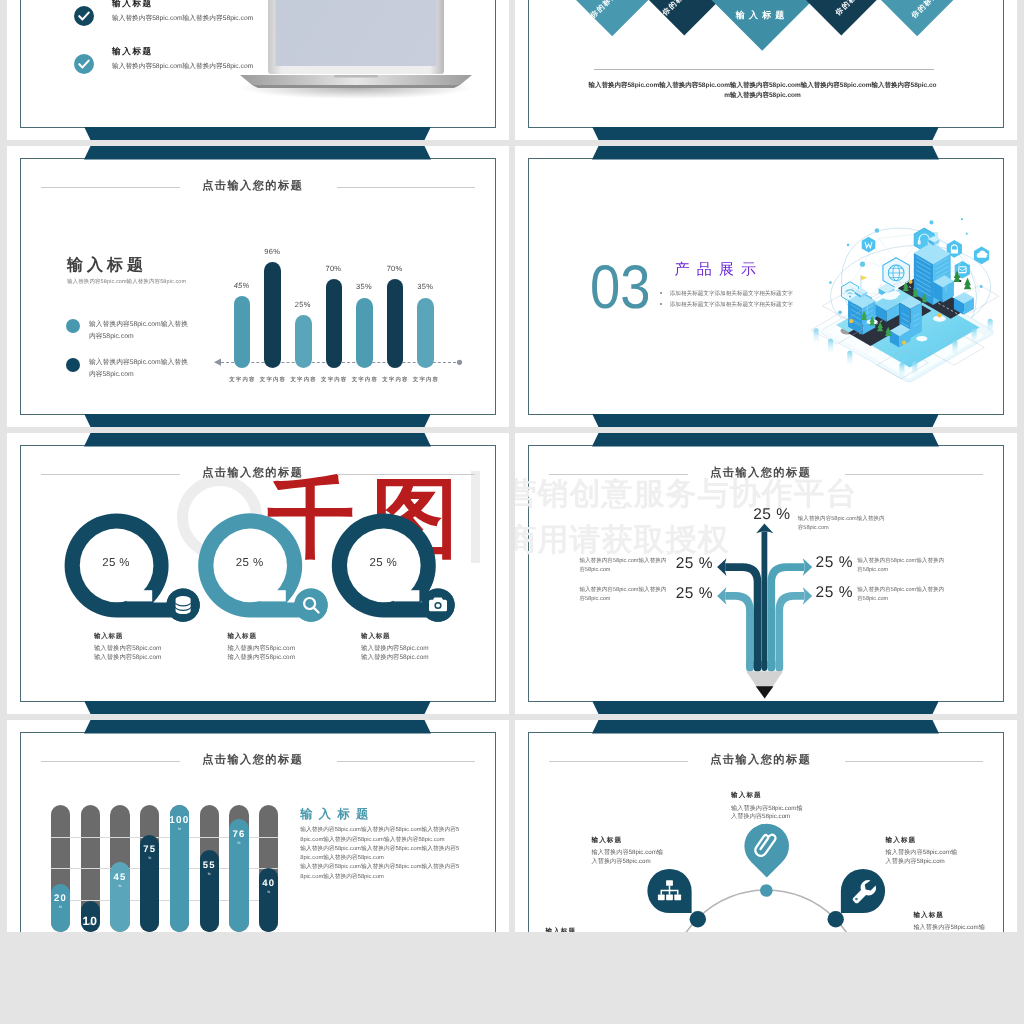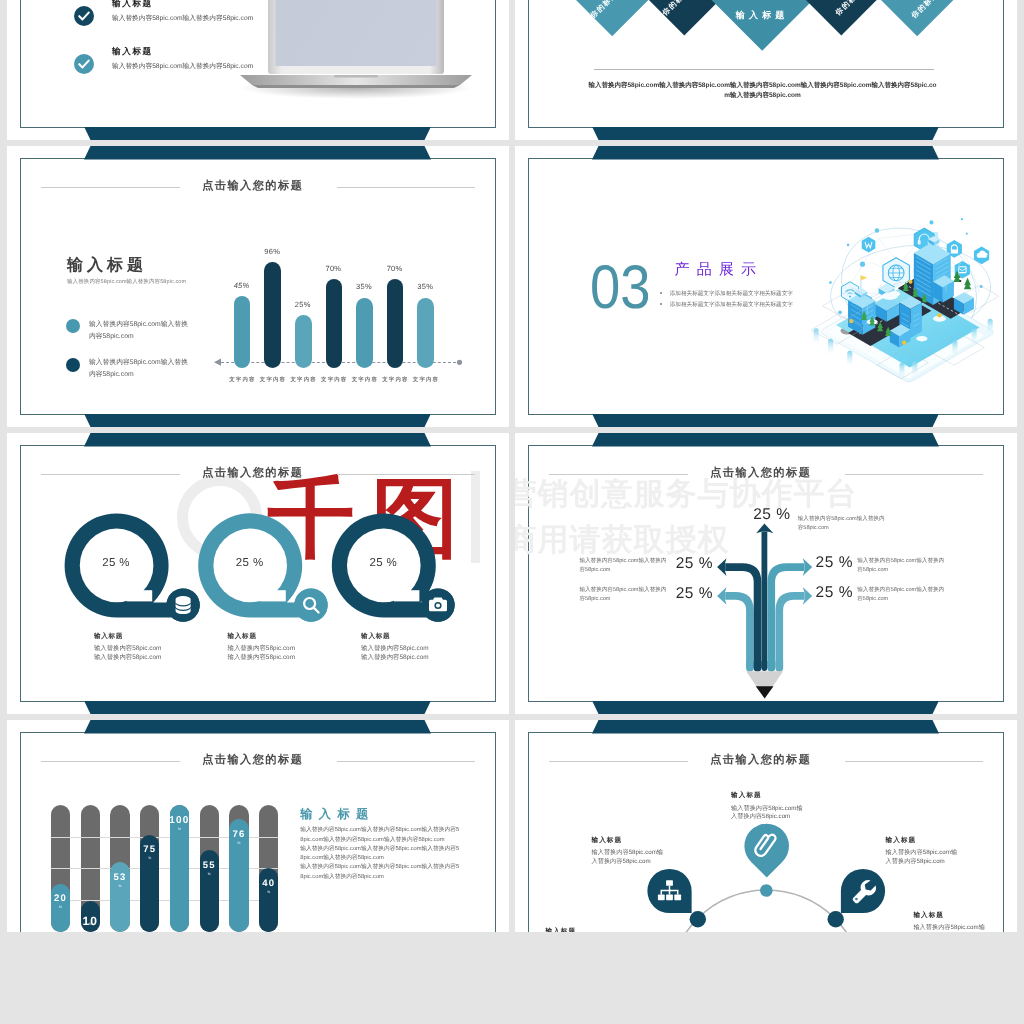--- a/index.html
+++ b/index.html
@@ -691,21 +691,21 @@
           <div class="gauge-grid" style="left: 44.5px; top: 116.875px; width: 227.28px;"></div>
           <div class="gauge-grid" style="left: 44.5px; top: 148.45px; width: 227.28px;"></div>
           <div class="gauge-grid" style="left: 44.5px; top: 180.025px; width: 227.28px;"></div>
           <div class="gauge-fill" style="left: 44.5px; top: 163.7px; width: 19.1px; height: 47.9px; background: rgb(72, 153, 176);"></div>
           <div class="gauge-num" style="left: 40.5px; top: 174.2px; width: 27.1px; font-size: 9.5px;">20</div>
           <div class="gauge-unit" style="left: 40.5px; top: 186.2px; width: 27.1px;">%</div>
           <div class="gauge-fill" style="left: 74.24px; top: 180.5px; width: 19.1px; height: 31.1px; background: rgb(18, 66, 90);"></div>
           <div class="gauge-num" style="left: 70.24px; top: 195px; width: 27.1px; font-size: 12px;">10</div>
           <div class="gauge-unit" style="left: 70.24px; top: 203px; width: 27.1px;">%</div>
           <div class="gauge-fill" style="left: 103.98px; top: 142.2px; width: 19.1px; height: 69.4px; background: rgb(90, 165, 185);"></div>
-          <div class="gauge-num" style="left: 99.98px; top: 152.7px; width: 27.1px; font-size: 9.5px;">53</div>
+          <div class="gauge-num" style="left: 99.98px; top: 152.7px; width: 27.1px; font-size: 9.5px;">45</div>
           <div class="gauge-unit" style="left: 99.98px; top: 164.7px; width: 27.1px;">%</div>
           <div class="gauge-fill" style="left: 133.72px; top: 114.7px; width: 19.1px; height: 96.9px; background: rgb(18, 66, 90);"></div>
           <div class="gauge-num" style="left: 129.72px; top: 125.2px; width: 27.1px; font-size: 9.5px;">75</div>
           <div class="gauge-unit" style="left: 129.72px; top: 137.2px; width: 27.1px;">%</div>
           <div class="gauge-fill" style="left: 163.46px; top: 85.3px; width: 19.1px; height: 126.3px; background: rgb(72, 153, 176);"></div>
           <div class="gauge-num" style="left: 159.46px; top: 95.8px; width: 27.1px; font-size: 10px;">100</div>
           <div class="gauge-unit" style="left: 159.46px; top: 107.8px; width: 27.1px;">%</div>
           <div class="gauge-fill" style="left: 193.2px; top: 130.2px; width: 19.1px; height: 81.4px; background: rgb(18, 66, 90);"></div>
           <div class="gauge-num" style="left: 189.2px; top: 140.7px; width: 27.1px; font-size: 9.5px;">55</div>
           <div class="gauge-unit" style="left: 189.2px; top: 152.7px; width: 27.1px;">%</div>

